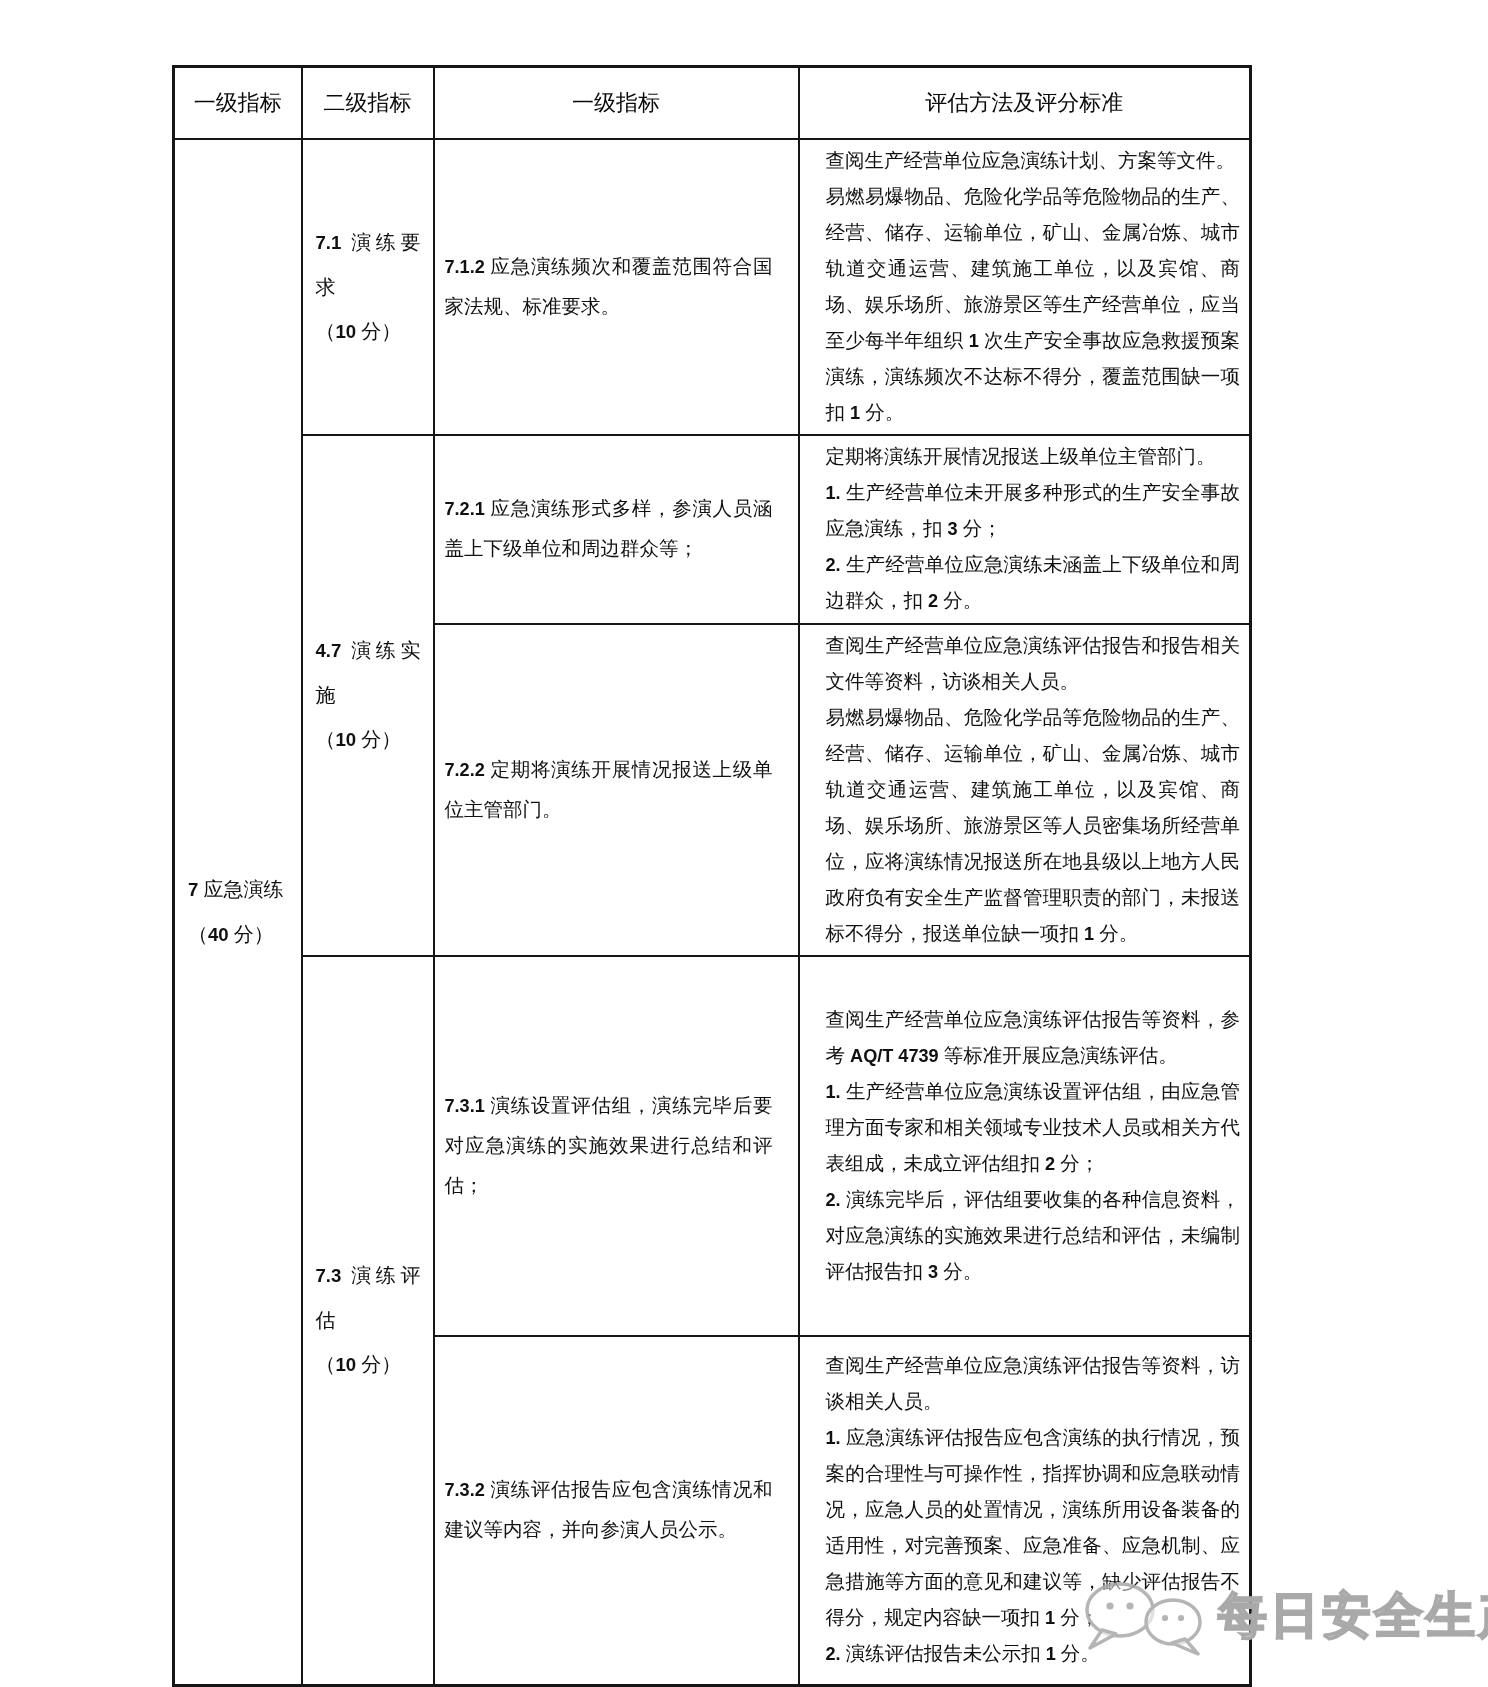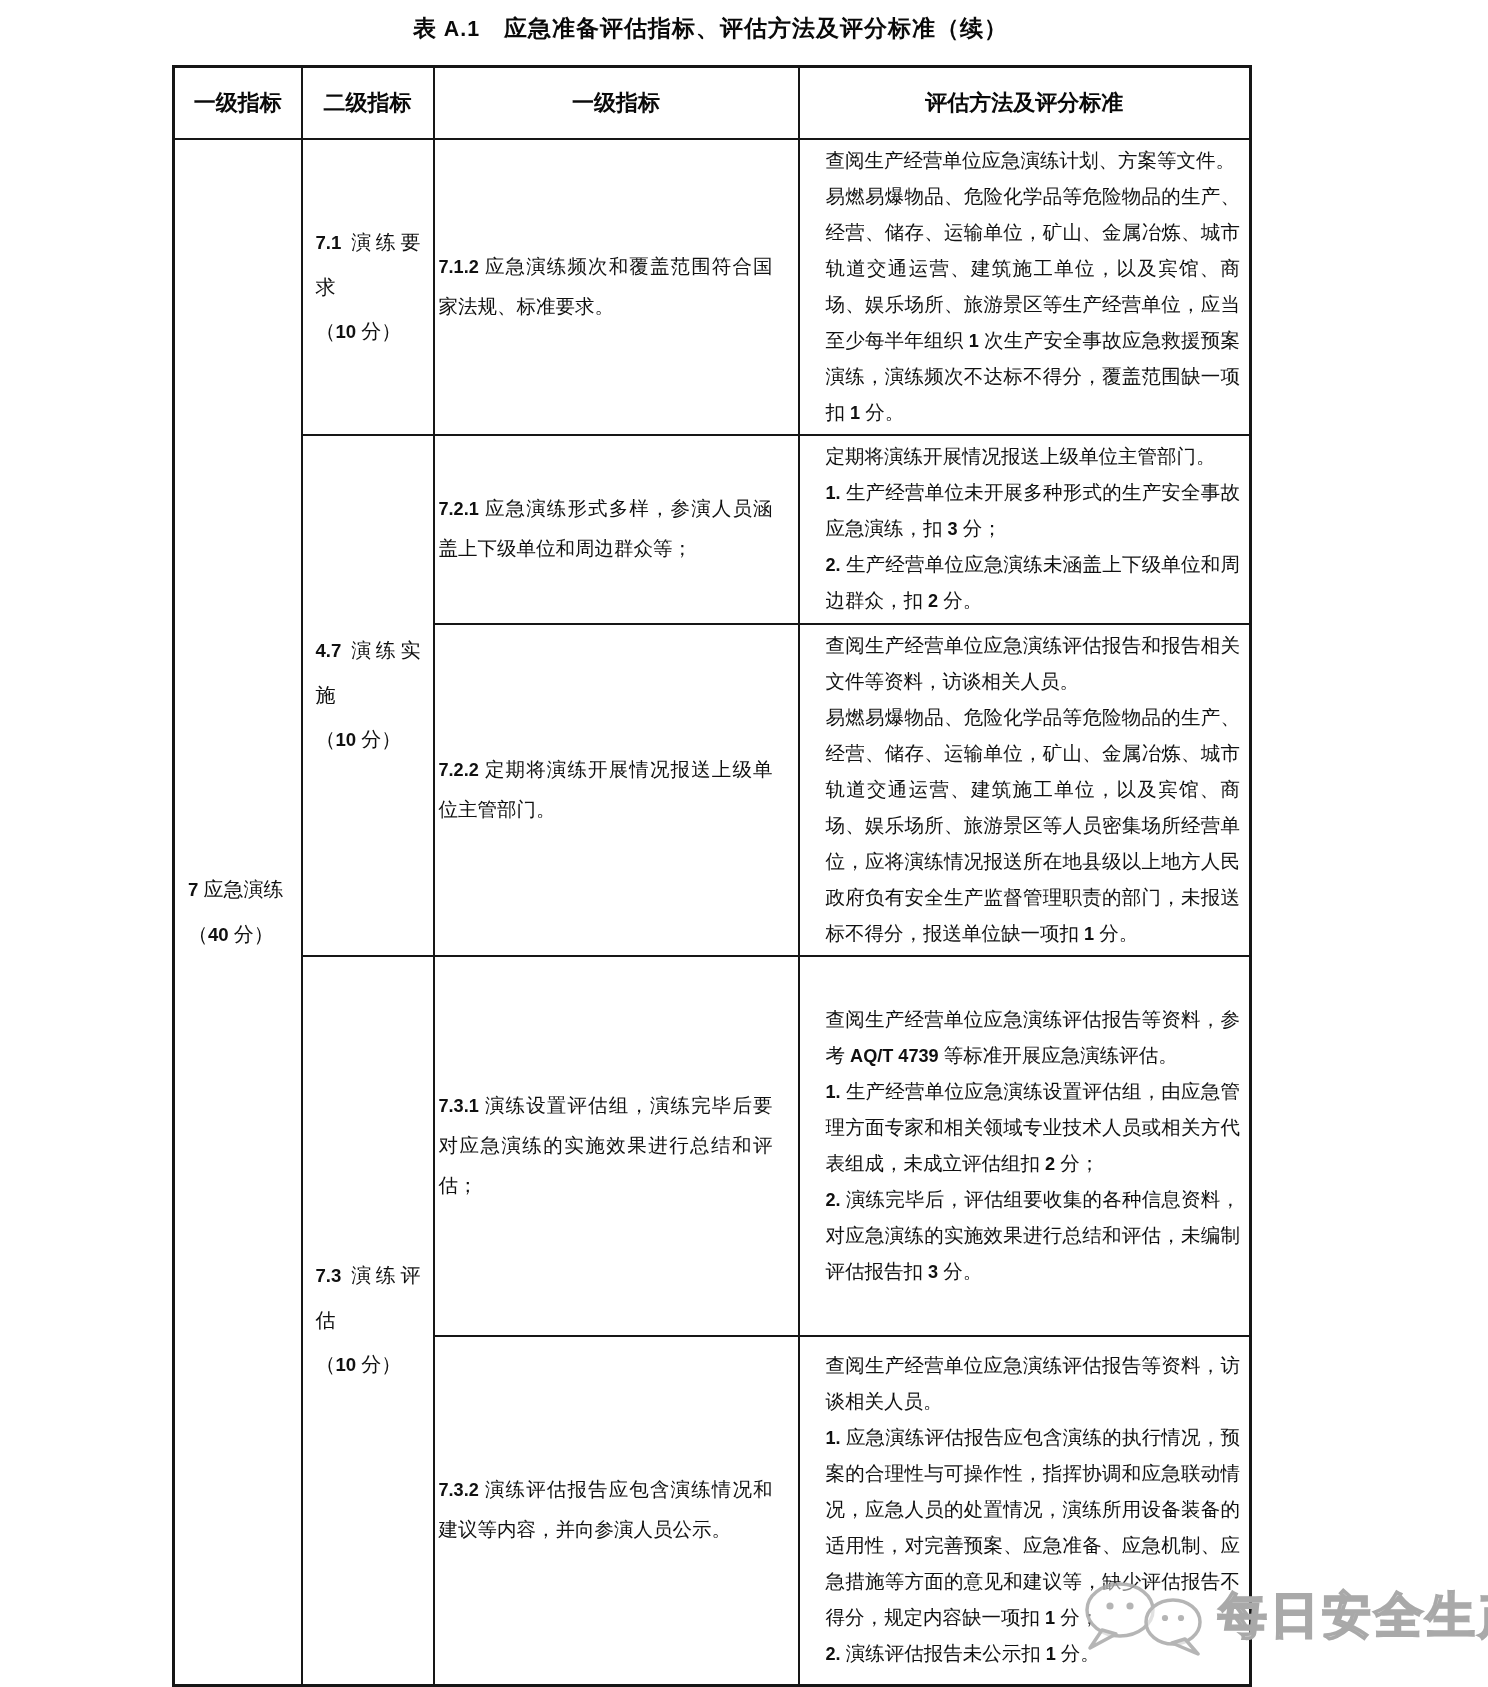--- a/index.html
+++ b/index.html
@@ -25,35 +25,35 @@
     background:#fff;
   }
   table.eval th,table.eval td{
     border:2px solid #161616;
     vertical-align:middle;
     overflow:hidden;
   }
   thead tr{height:72px;}
   th{
     font-family:"Liberation Sans",sans-serif;
-    font-weight:bold;font-size:22px;text-align:center;
+    font-weight:normal;font-size:22px;text-align:center;
     color:#0a0a0a;padding:0 4px;
   }
   tr.r0{height:291px;}
   tr.r1{height:189px;}
   tr.r2{height:321px;}
   tr.r3{height:380px;}
   tr.r4{height:350px;}
 
   td.c1,td.c2{
     padding:0 12px 0 13px;font-size:20px;line-height:44px;
   }
   td.c1 .cell-label,td.c2 .cell-label{text-align:justify;text-justify:inter-ideograph;}
   td.c3{
-    padding:0 25px 0 4px;font-size:19.5px;line-height:40px;
+    padding:0 25px 0 10px;font-size:19.5px;line-height:40px;
   }
   td.c3 .ind{text-align:justify;text-justify:inter-ideograph;}
   td.c4{
     padding:3px 9px 3px 26px;font-size:19.5px;line-height:36px;
   }
   td.c4 p{margin:0;text-align:justify;text-justify:inter-ideograph;}
 
   .lat{
     font-family:"Liberation Sans",sans-serif;
     font-weight:700;font-size:0.93em;
@@ -73,21 +73,20 @@
     -webkit-text-stroke:2px #a9a9a9;
     text-shadow:0 0 1px #c2c2c2;
     white-space:nowrap;
   }
 </style>
 </head>
 <body>
 
 <div class="page">
 
-  <div class="doc-title cjk-mix">表<span class="lat"> A.1</span>　应急准备评估指标、评估方法及评分标准（续）</div>
 
   <table class="eval">
     <colgroup>
       <col style="width:128px">
         <col style="width:132px">
         <col style="width:365px">
         <col style="width:452px">
     </colgroup>
     <thead>
       <tr>

